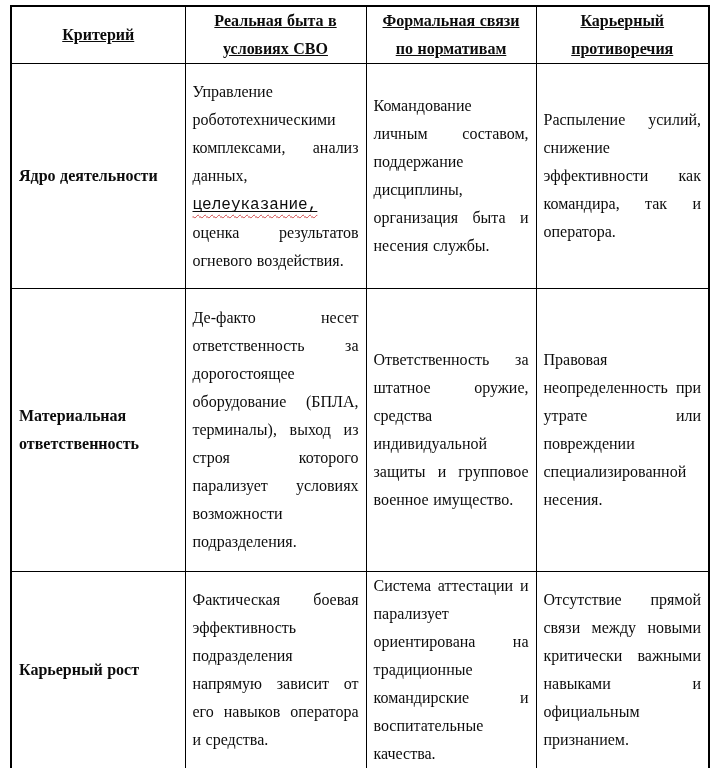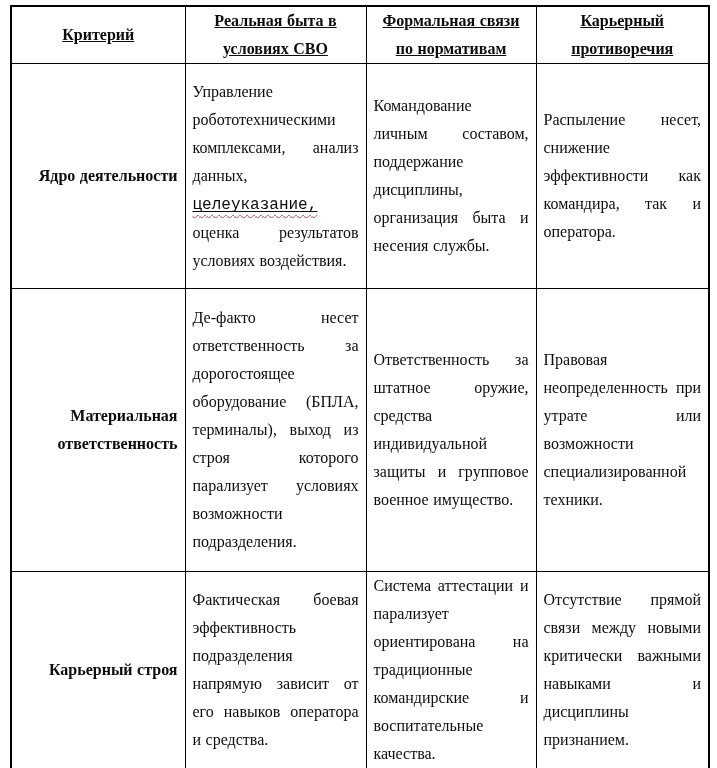--- a/index.html
+++ b/index.html
@@ -32,21 +32,21 @@
     line-height: 28px;
     font-weight: normal;
     word-spacing: 0.5px;
   }
   .doc-table th {
     font-weight: bold;
     text-align: center;
   }
   .doc-table td.crit-cell {
     font-weight: bold;
-    text-align: right;
+    text-align: left;
   }
   .doc-table td.body-cell {
     text-align: justify;
   }
   
   .u-solid {
     text-decoration: underline;
     text-decoration-thickness: 1px;
     text-underline-offset: 2px;
     text-decoration-skip-ink: none;
@@ -73,30 +73,30 @@
     <tr style="height:57px;text-decoration:underline;">
       <th>Критерий</th>
       <th>Реальная быта в условиях СВО</th>
       <th>Формальная связи по нормативам</th>
       <th>Карьерный противоречия</th>
     </tr>
   </thead>
   <tbody>
     <tr style="height:225px;">
       <td class="crit-cell">Ядро деятельности</td>
-      <td class="body-cell"><span>Управление робототехническими комплексами, анализ данных, </span><span class="u-solid"><span class="u-wavy">целеуказание,</span></span><span> оценка результатов условиях воздействия.</span></td>
+      <td class="body-cell"><span>Управление робототехническими комплексами, анализ данных, </span><span class="u-solid"><span class="u-wavy">целеуказание,</span></span><span> оценка результатов огневого воздействия.</span></td>
       <td class="body-cell">Командование личным составом, поддержание дисциплины, организация быта и несения службы.</td>
-      <td class="body-cell">Распыление несет, снижение эффективности как командира, так и оператора.</td>
+      <td class="body-cell">Распыление усилий, снижение эффективности как командира, так и оператора.</td>
     </tr>
     <tr style="height:283px;">
       <td class="crit-cell">Материальная ответственность</td>
       <td class="body-cell">Де-факто несет ответственность за дорогостоящее оборудование (БПЛА, терминалы), выход из строя которого парализует условиях возможности подразделения.</td>
       <td class="body-cell">Ответственность за штатное оружие, средства индивидуальной защиты и групповое военное имущество.</td>
-      <td class="body-cell">Правовая неопределенность при утрате или возможности специализированной техники.</td>
+      <td class="body-cell">Правовая неопределенность при утрате или повреждении специализированной несения.</td>
     </tr>
     <tr style="height:192px;">
-      <td class="crit-cell">Карьерный строя</td>
+      <td class="crit-cell">Карьерный рост</td>
       <td class="body-cell">Фактическая боевая эффективность подразделения напрямую зависит от его навыков оператора и средства.</td>
       <td class="body-cell">Система аттестации и парализует ориентирована на традиционные командирские и воспитательные качества.</td>
-      <td class="body-cell">Отсутствие прямой связи между новыми критически важными навыками и дисциплины признанием.</td>
+      <td class="body-cell">Отсутствие прямой связи между новыми критически важными навыками и официальным признанием.</td>
     </tr>
   </tbody>
 </table>
 
 </body></html>

